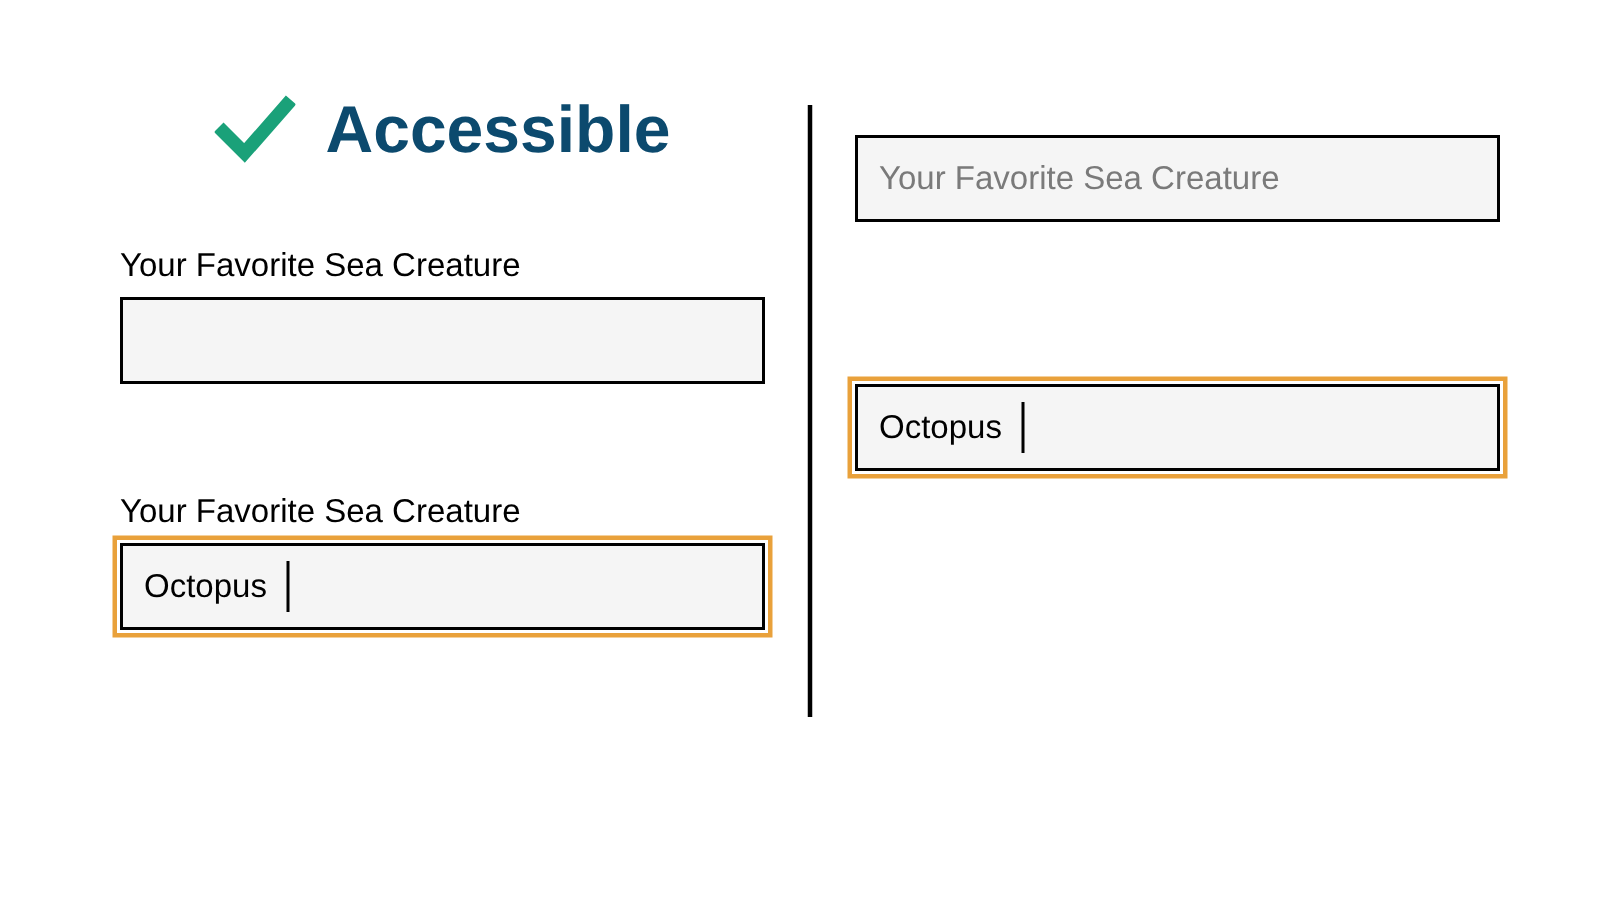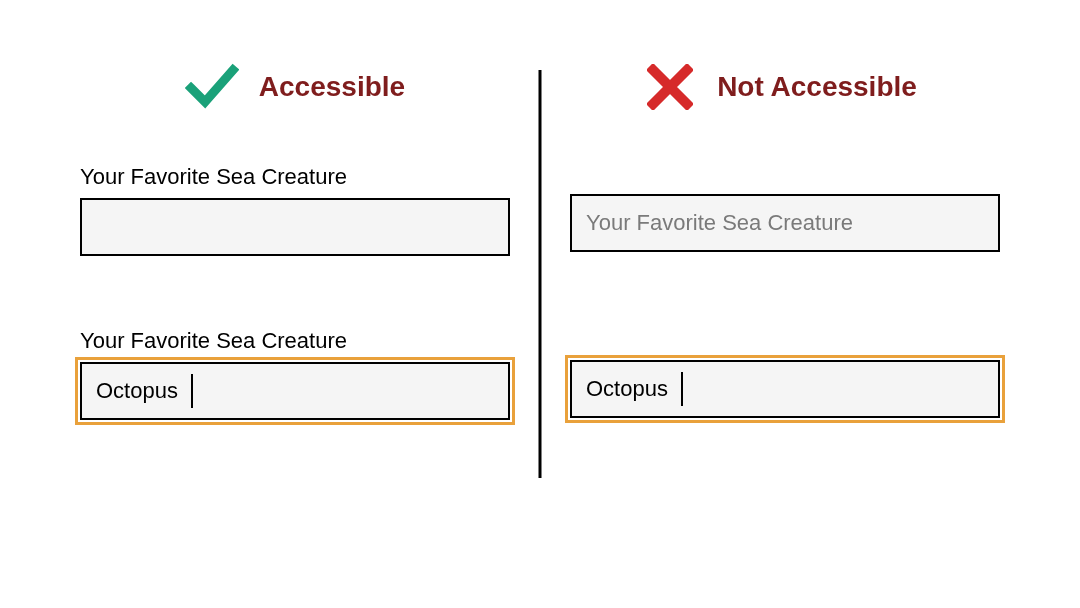--- a/index.html
+++ b/index.html
@@ -51,23 +51,23 @@
 
     .header-icon {
       width: 54px;
       height: 54px;
       display: flex;
       align-items: center;
       justify-content: center;
     }
 
     .header-title {
-      font-size: 28px;
+      font-size: 44px;
       font-weight: bold;
-      color: #7f1d1d;
+      color: #0c4a6e;
     }
 
     .form-group {
       margin-bottom: 72px;
     }
 
     .form-label {
       font-size: 22px;
       color: #000000;
       margin-bottom: 8px;
@@ -153,28 +153,20 @@
     <div class="form-group">
       <label class="form-label">Your Favorite Sea Creature</label>
       <div class="input-focused input-with-cursor">
         <input type="text" class="input-field" value="Octopus" style="">
         <span class="cursor-line" style="left: 111px;"></span>
       </div>
     </div>
   </div>
 
   <div class="column col-right">
-    <div class="header">
-      <span class="header-icon">
-        <svg width="46" height="46" viewBox="0 0 46 46">
-          <path d="M6 6 L40 40 M40 6 L6 40" stroke="#d62a2a" stroke-width="10" fill="none" stroke-linecap="square"></path>
-        </svg>
-      </span>
-      <span class="header-title">Not Accessible</span>
-    </div>
 
     <div class="spacer-top"></div>
 
     <div class="form-group">
       <input type="text" class="input-field" placeholder="Your Favorite Sea Creature" style="">
     </div>
 
     <div class="form-group" style="margin-top: 36px;">
       <div class="input-focused input-with-cursor">
         <input type="text" class="input-field" value="Octopus" style="">

